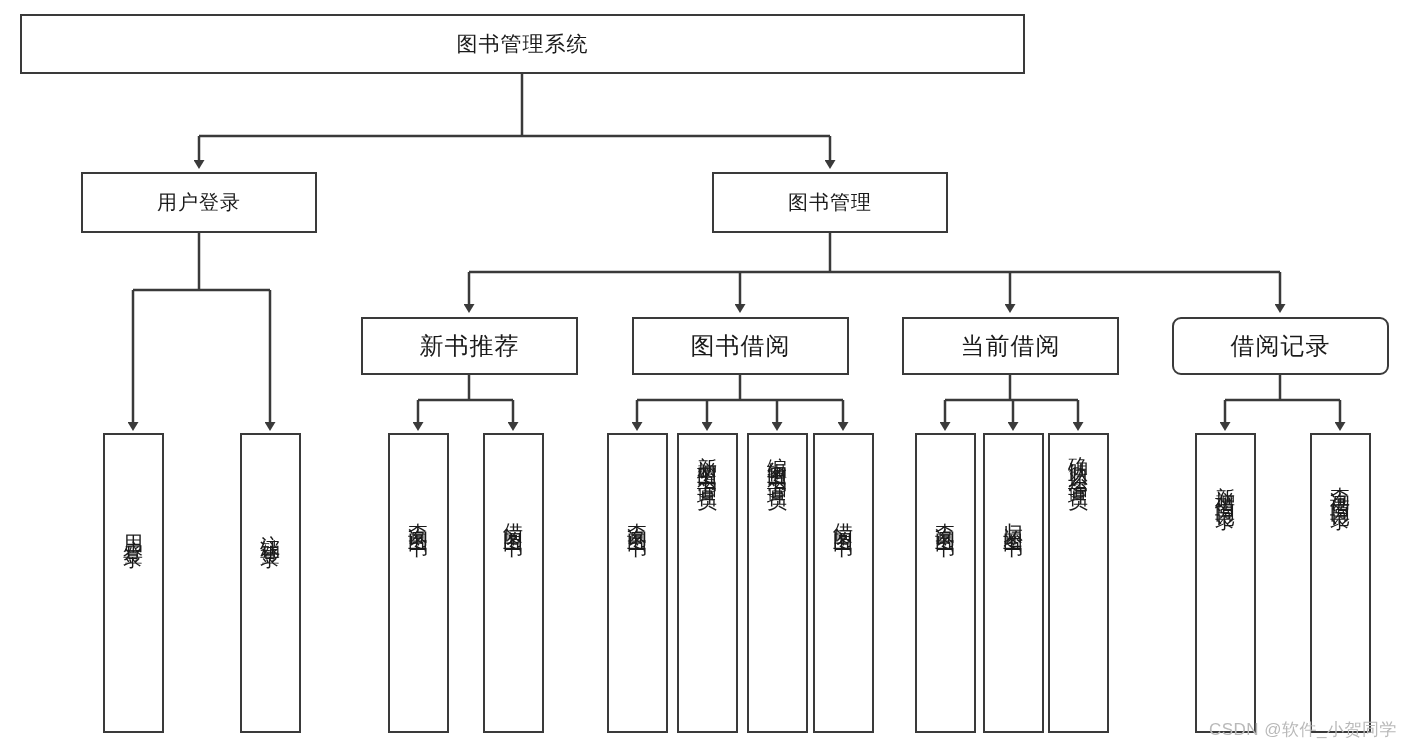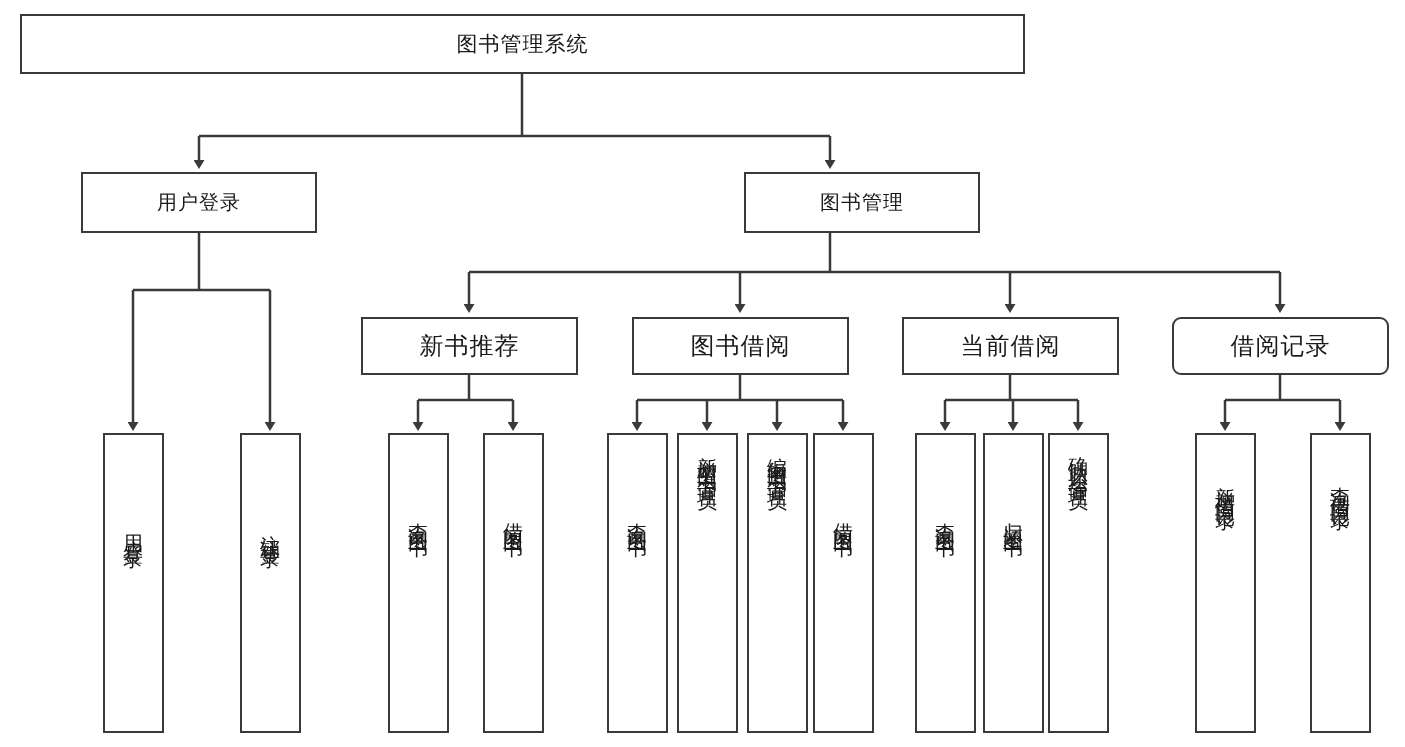--- a/index.html
+++ b/index.html
@@ -128,21 +128,21 @@
   </svg>
 
   <div class="node root" style="left:20px; top:14px; width:1005px; height:60px;">
     <span class="hlabel">图书管理系统</span>
   </div>
 
   <div class="node lvl2" style="left:81px; top:172px; width:236px; height:61px;">
     <span class="hlabel">用户登录</span>
   </div>
 
-  <div class="node lvl2" style="left:744px; top:172px; width:236px; height:61px;text-align:right;">
+  <div class="node lvl2" style="left:712px; top:172px; width:236px; height:61px;text-align:right;">
     <span class="hlabel">图书管理</span>
   </div>
 
   <div class="node lvl3" style="left:361px; top:317px; width:217px; height:58px;">
     <span class="hlabel">新书推荐</span>
   </div>
 
   <div class="node lvl3" style="left:902px; top:317px; width:217px; height:58px;">
     <span class="hlabel">当前借阅</span>
   </div>
@@ -200,14 +200,15 @@
   </div>
 
   <div class="node leaf" style="left:1195px; top:433px; width:61px; height:300px; padding-top:36px;">
     <span class="vlabel">新增借阅记录</span>
   </div>
 
   <div class="node leaf" style="left:1310px; top:433px; width:61px; height:300px; padding-top:36px;">
     <span class="vlabel">查询借阅记录</span>
   </div>
 
+  <div class="watermark">CSDN @软件_小贺同学</div>
 
 </div>
 
 </body></html>

